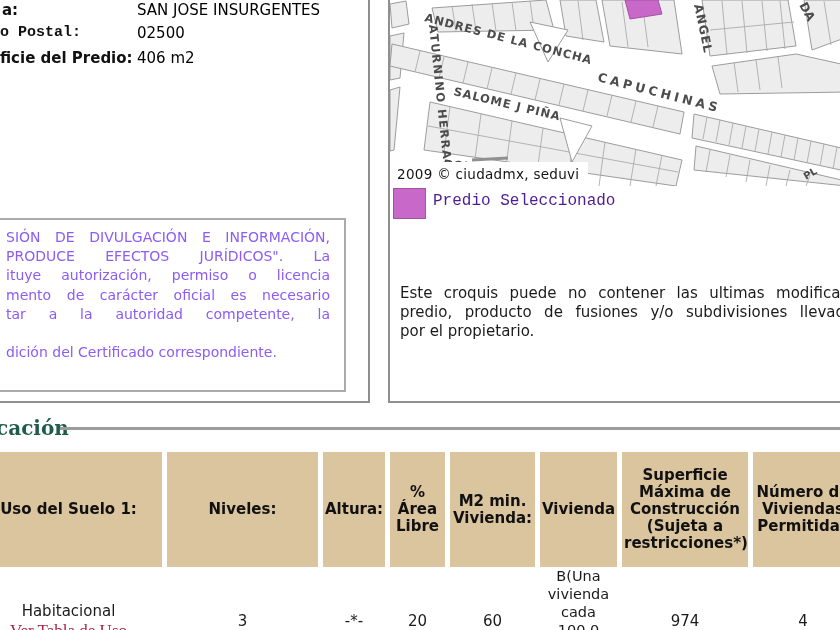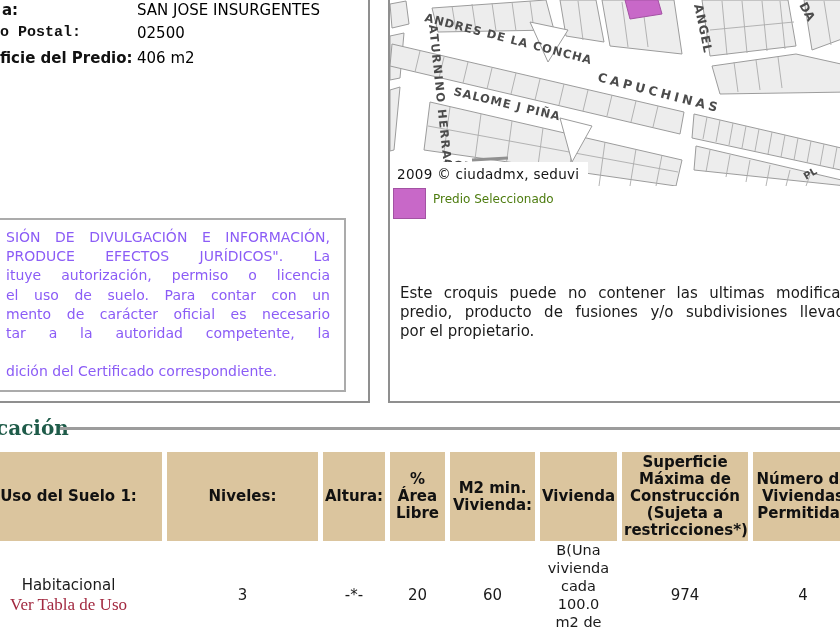--- a/index.html
+++ b/index.html
@@ -12,32 +12,32 @@
   .info-label{position:absolute;font-weight:bold;color:#111;}
   .info-value{position:absolute;left:137px;color:#000000;}
   #legal-box{position:absolute;left:-40px;top:218px;width:386px;height:174px;
              border:2px solid #ababab;box-sizing:border-box;background:#fff;
              padding:8px 14px 8px 44px;}
   .jline{font-size:14px;line-height:19.2px;color:#8b5cf6;text-align:justify;
          text-align-last:justify;white-space:nowrap0;}
   .jlast{text-align-last:left;margin-top:19px;}
   .map-svg{position:absolute;left:390px;top:0;}
   #legend-swatch{position:absolute;left:393px;top:188px;width:33px;height:31px;}
-  #legend-label{position:absolute;left:433px;top:192px;font-size:12px;color:#4d7c0f;}
+  #legend-label{position:absolute;left:433px;top:192px;font-size:16px;color:#4c1d95;font-family:Liberation Mono, monospace;}
   .croq-line{position:absolute;left:400px;width:462px;font-size:15px;line-height:19.2px;
              color:#1b1b1b;text-align:justify;text-align-last:justify;}
   .croq-last{text-align-last:left;}
   #section-title{position:absolute;left:-4px;top:416px;font-family:"DejaVu Serif",serif;
                  font-weight:bold;font-size:20px;color:#1e5b49;}
   #section-rule{position:absolute;left:60px;top:427px;width:790px;height:3px;background:#9c9c9c;}
   table.zoning{position:absolute;left:-30px;top:452px;border-collapse:separate;
                border-spacing:5px 0;table-layout:fixed;width:888px;}
   table.zoning th{background:#dbc59e;font-size:15px;line-height:17px;font-weight:bold;
                   color:#111;text-align:center;vertical-align:middle;white-space:pre-line;
-                  height:89px;padding:0 2px;box-sizing:border-box;}
+                  height:115px;padding:0 2px;box-sizing:border-box;}
   table.zoning td{background:#fff;text-align:center;vertical-align:middle;font-size:15px;
                   color:#1a1a1a;height:92px;padding:0;}
   td .densidad{white-space:pre-line;font-size:14.5px;line-height:16px;}
   .uso-link{font-family:"Liberation Serif",serif;font-size:17px;color:#a22940;cursor:pointer;
             text-decoration:none;display:block;margin-top:1px;}
 </style>
 </head>
 <body>
 
 <div class="stage">
@@ -54,21 +54,20 @@
   </div>
   <div class="info-row" style="top:49px;">
     <span class="info-label" style="left:0;">ficie del Predio:</span>
     <span class="info-value">406 m2</span>
   </div>
 
   <div id="legal-box">
     <div class="jline">SIÓN DE DIVULGACIÓN E INFORMACIÓN,</div>
     <div class="jline">PRODUCE EFECTOS JURÍDICOS". La</div>
     <div class="jline">ituye autorización, permiso o licencia</div>
-    <div class="jline">el uso de suelo. Para contar con un</div>
     <div class="jline">mento de carácter oficial es necesario</div>
     <div class="jline">tar a la autoridad competente, la</div>
     <div class="jline jlast">dición del Certificado correspondiente.</div>
   </div>
 
   <div id="right-panel" class="panel"></div>
 
   <svg class="map-svg" width="460" height="186" viewBox="390 0 460 186">
     <rect x="390" y="0" width="460" height="186" fill="#ffffff"></rect>
     <g fill="#ededed" stroke="#9c9c9c" stroke-width="1">

